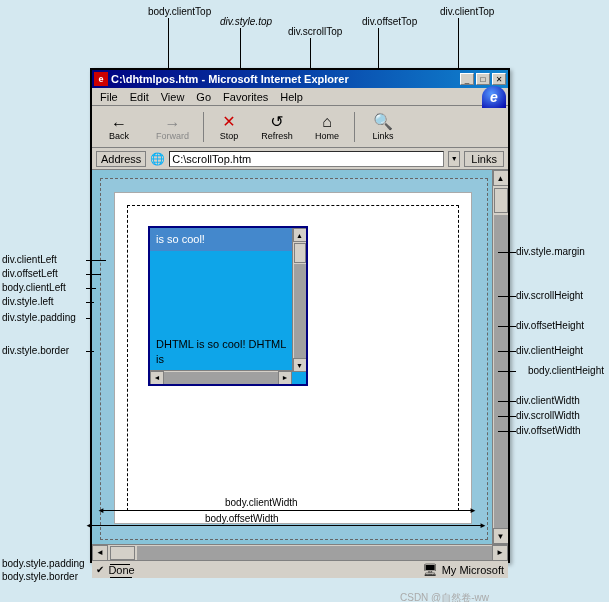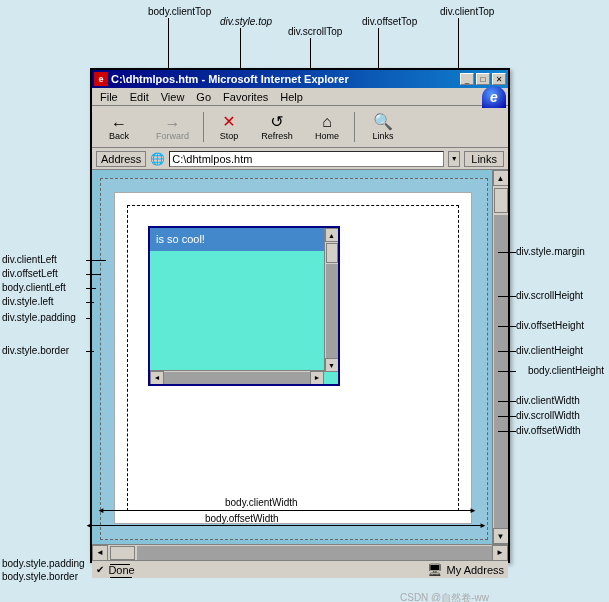--- a/index.html
+++ b/index.html
@@ -113,21 +113,21 @@
     <div style="width:1px;height:30px;background:#808080;margin:0 2px;"></div>
     <div style="display:flex;flex-direction:column;align-items:center;justify-content:center;width:50px;height:38px;font-size:9px;cursor:pointer;border:1px solid transparent;">
       <span style="font-size:16px;">🔍</span>
       <span>Links</span>
     </div>
   </div>
 
   <div style="background:#d4d0c8;height:22px;display:flex;align-items:center;border-bottom:1px solid #808080;padding:0 4px;gap:4px;">
     <div style="font-size:11px;padding:0 4px;background:#d4d0c8;border:1px solid #808080;height:16px;display:flex;align-items:center;">Address</div>
     <span style="font-size:12px;">🌐</span>
-    <div style="flex:1;height:16px;border:1px inset #808080;background:#fff;font-size:11px;padding:0 2px;display:flex;align-items:center;">C:\dhtmlpos.htm</div>
+    <div style="flex:1;height:16px;border:1px inset #808080;background:#fff;font-size:11px;padding:0 2px;display:flex;align-items:center;">C:\scrollTop.htm</div>
     <div style="width:12px;height:16px;background:#d4d0c8;border:1px solid #808080;display:flex;align-items:center;justify-content:center;font-size:7px;cursor:pointer;">▼</div>
     <div style="font-size:11px;padding:0 6px;height:16px;background:#d4d0c8;border:1px solid #808080;display:flex;align-items:center;cursor:pointer;">Links</div>
   </div>
 
   <div style="position:relative;background:#87c3d8;height:390px;overflow:hidden;">
 
     <div style="position:absolute;top:8px;left:8px;right:20px;bottom:20px;border:1px dashed #666;background:rgba(180,210,230,0.3);"></div>
 
     <div style="position:absolute;right:0;top:0;width:16px;height:374px;background:#d4d0c8;border-left:1px solid #808080;display:flex;flex-direction:column;align-items:center;">
       <div style="width:16px;height:16px;background:#d4d0c8;border:1px solid #808080;display:flex;align-items:center;justify-content:center;font-size:8px;cursor:pointer;">▲</div>
@@ -140,53 +140,56 @@
       <div style="width:16px;height:16px;background:#d4d0c8;border:1px solid #808080;display:flex;align-items:center;justify-content:center;font-size:8px;cursor:pointer;">◄</div>
       <div style="width:25px;height:14px;background:#d4d0c8;border:1px solid #808080;margin:0 2px;cursor:pointer;"></div>
       <div style="flex:1;height:14px;background:#a0a0a0;"></div>
       <div style="width:16px;height:16px;background:#d4d0c8;border:1px solid #808080;display:flex;align-items:center;justify-content:center;font-size:8px;cursor:pointer;">►</div>
     </div>
 
     <div style="position:absolute;top:22px;left:22px;right:36px;bottom:36px;background:#fff;border:1px solid #aaa;">
 
       <div style="position:absolute;top:12px;left:12px;right:12px;bottom:12px;border:1px dashed #000;">
 
-        <div style="position:absolute;top:20px;left:20px;width:192px;height:160px;background:#5eead4;border:2px solid #000080;overflow:hidden;">
+        <div style="position:absolute;top:20px;left:20px;width:160px;height:160px;background:#0ea5e9;border:2px solid #000080;overflow:hidden;">
 
           <div style="position:absolute;right:0;top:0;width:14px;height:144px;background:#d4d0c8;border-left:1px solid #808080;display:flex;flex-direction:column;align-items:center;">
             <div style="width:14px;height:14px;background:#d4d0c8;border:1px solid #808080;display:flex;align-items:center;justify-content:center;font-size:7px;cursor:pointer;">▲</div>
             <div style="width:12px;height:20px;background:#d4d0c8;border:1px solid #808080;margin:1px 0;cursor:pointer;"></div>
             <div style="flex:1;width:12px;background:#a0a0a0;"></div>
             <div style="width:14px;height:14px;background:#d4d0c8;border:1px solid #808080;display:flex;align-items:center;justify-content:center;font-size:7px;cursor:pointer;">▼</div>
           </div>
 
           <div style="position:absolute;bottom:0;left:0;right:14px;height:14px;background:#d4d0c8;border-top:1px solid #808080;display:flex;align-items:center;">
             <div style="width:14px;height:14px;background:#d4d0c8;border:1px solid #808080;display:flex;align-items:center;justify-content:center;font-size:7px;cursor:pointer;">◄</div>
             <div style="flex:1;height:12px;background:#a0a0a0;"></div>
             <div style="width:14px;height:14px;background:#d4d0c8;border:1px solid #808080;display:flex;align-items:center;justify-content:center;font-size:7px;cursor:pointer;">►</div>
           </div>
 
           <div style="position:absolute;top:0;left:0;right:14px;background:#4488cc;padding:4px 6px;font-size:11px;color:#fff;line-height:1.4;">
             is so cool!
           </div>
 
 
+          <div style="position:absolute;top:105px;left:0;right:14px;padding:4px 6px;font-size:11px;color:#000;line-height:1.4;">
+            DHTML is so cool! DHTML is
+          </div>
         </div>
 
       </div>
     </div>
 
   </div>
 
   <div style="background:#d4d0c8;height:18px;display:flex;align-items:center;border-top:1px solid #808080;padding:0 4px;font-size:11px;gap:4px;">
     <span style="font-size:10px;">✔</span>
     <span>Done</span>
     <div style="flex:1;"></div>
     <span style="font-size:12px;">🖥</span>
-    <span>My Address</span>
+    <span>My Microsoft</span>
   </div>
 
 </div>
 
 <div class="outer-annotations">
 
   <span class="ann-text" style="left:148px;top:6px;">body.clientTop</span>
   <div class="vert-line" style="left:168px;top:18px;height:50px;background:#000;width:1px;"></div>
 
   <span class="ann-text" style="left:220px;top:16px;font-style:italic;">div.style.top</span>

